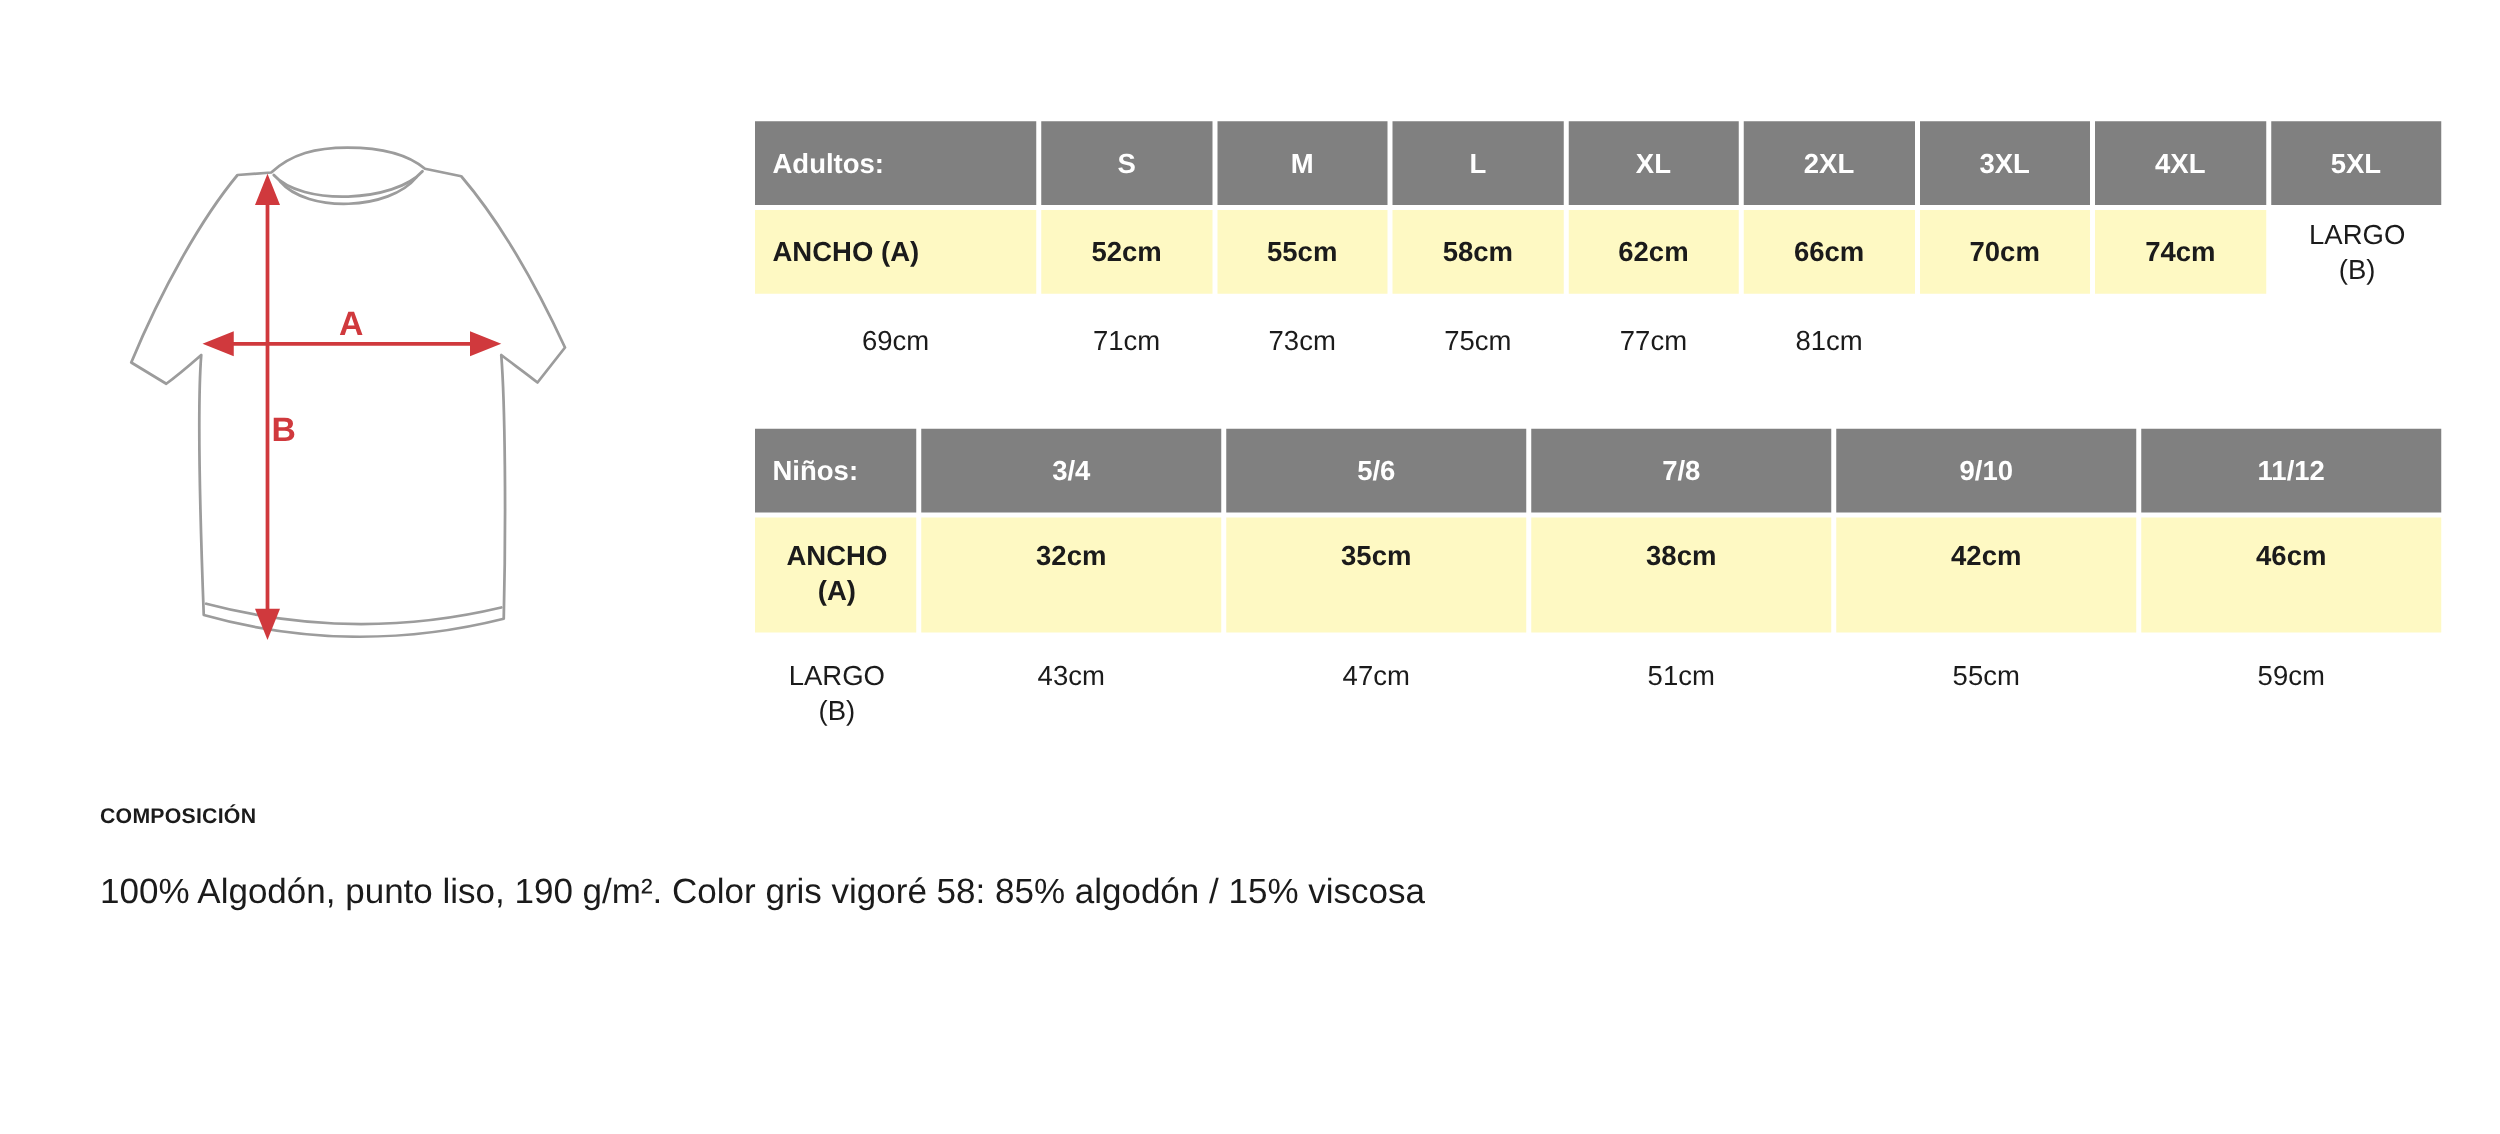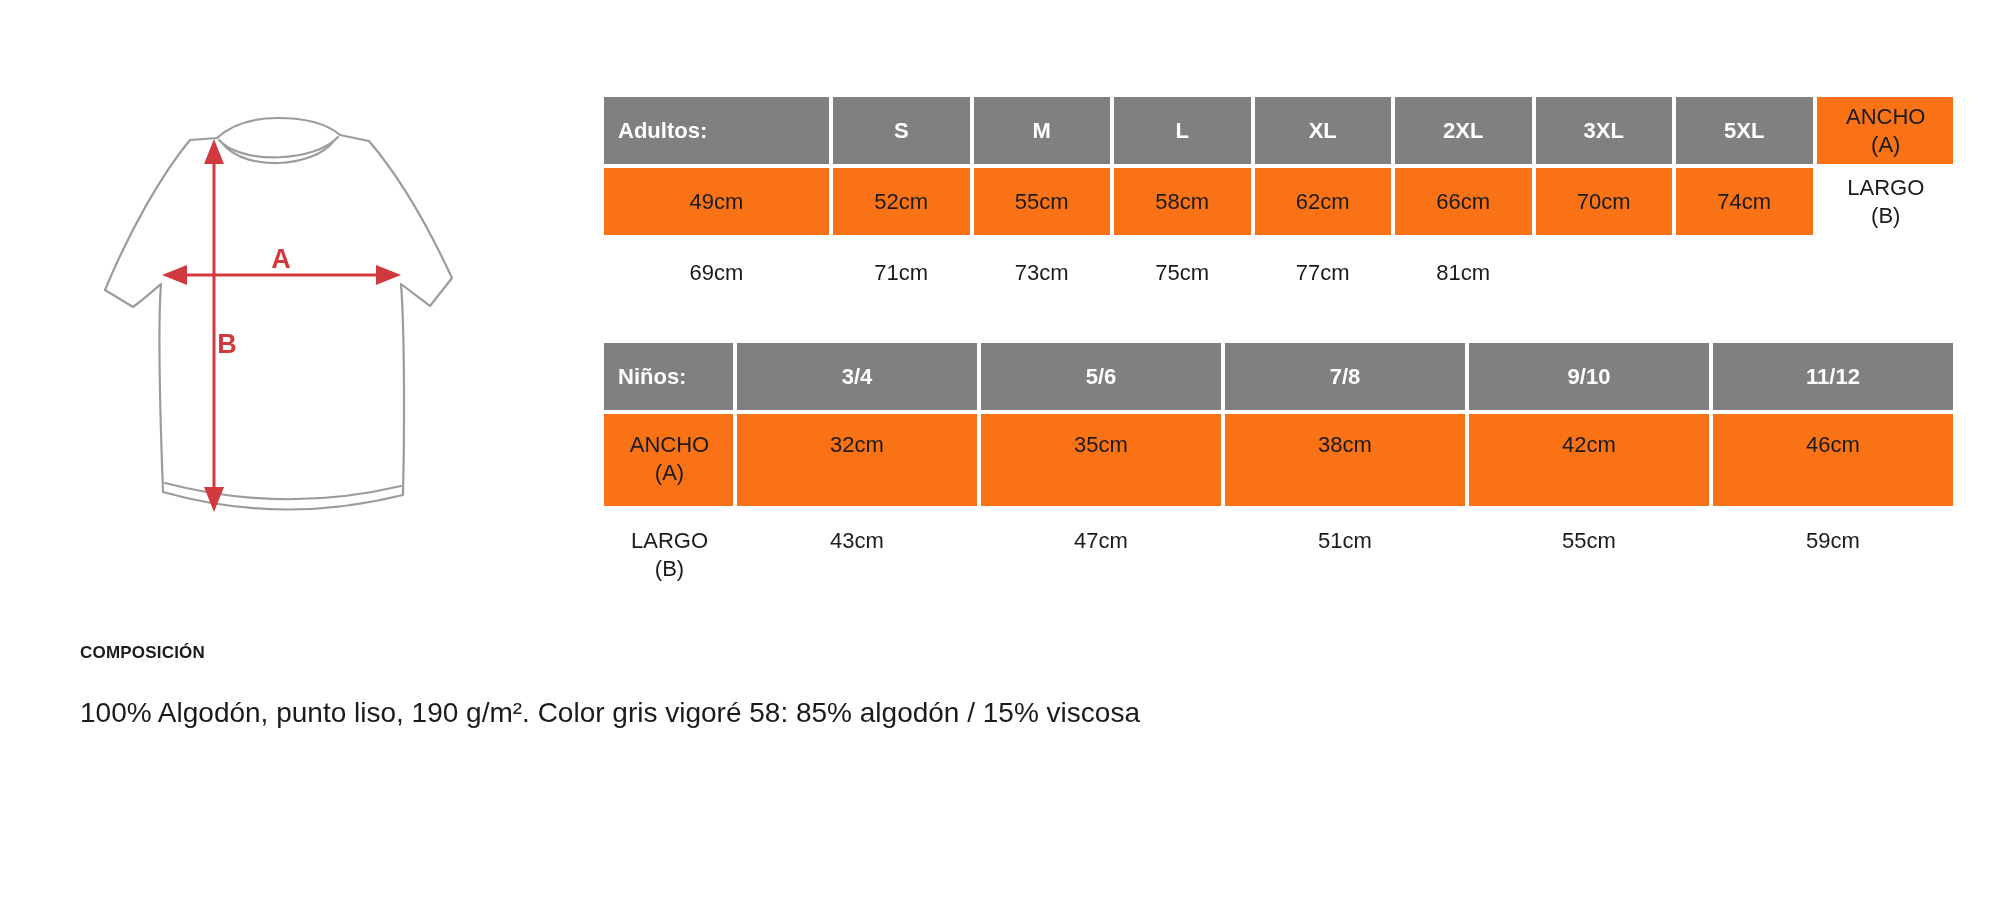--- a/index.html
+++ b/index.html
@@ -49,21 +49,21 @@
     background:#808080;
     color:#ffffff;
     font-weight:bold;
   }
   .cell.label {
     justify-content:flex-start;
     padding-left:14px;
     padding-right:12px;
     text-align:center;
   }
-  .cell.alt { background:#f97316; }
+  .cell.alt { background:#fef9c3;font-weight:bold; }
   
   #kids-table .cell.body {
     align-items:flex-start;
     padding-top:17px;
   }
 
   
   .composition-heading {
     position:absolute;
     left:80px; top:643px;
@@ -124,24 +124,24 @@
 
 <div id="adults-table" class="size-table">
 
   <div class="cell header label">Adultos:</div>
   <div class="cell header">S</div>
   <div class="cell header">M</div>
   <div class="cell header">L</div>
   <div class="cell header">XL</div>
   <div class="cell header">2XL</div>
   <div class="cell header">3XL</div>
+  <div class="cell header">4XL</div>
   <div class="cell header">5XL</div>
 
   <div class="cell alt label body">ANCHO (A)</div>
-  <div class="cell alt body">49cm</div>
   <div class="cell alt body">52cm</div>
   <div class="cell alt body">55cm</div>
   <div class="cell alt body">58cm</div>
   <div class="cell alt body">62cm</div>
   <div class="cell alt body">66cm</div>
   <div class="cell alt body">70cm</div>
   <div class="cell alt body">74cm</div>
 
   <div class="cell label body">LARGO (B)</div>
   <div class="cell body">69cm</div>

